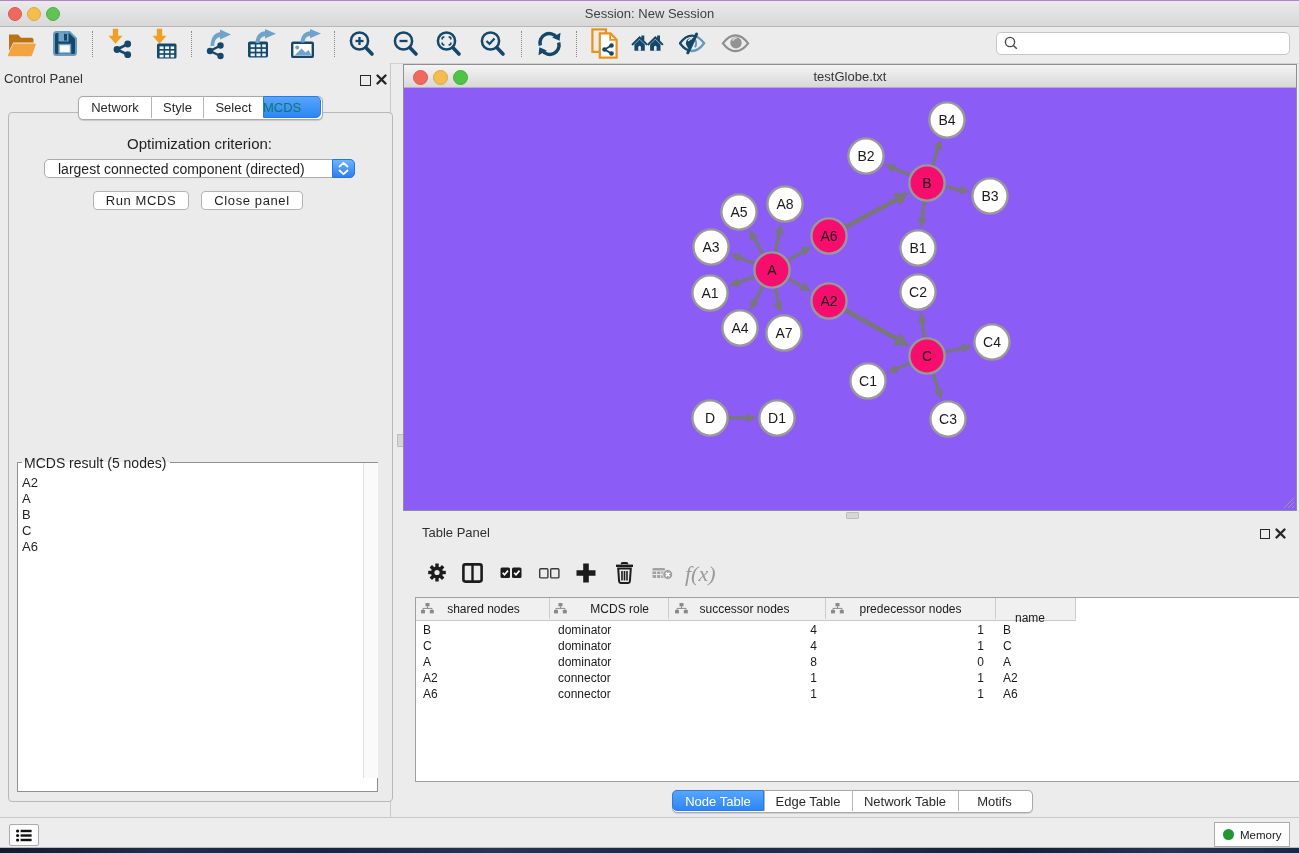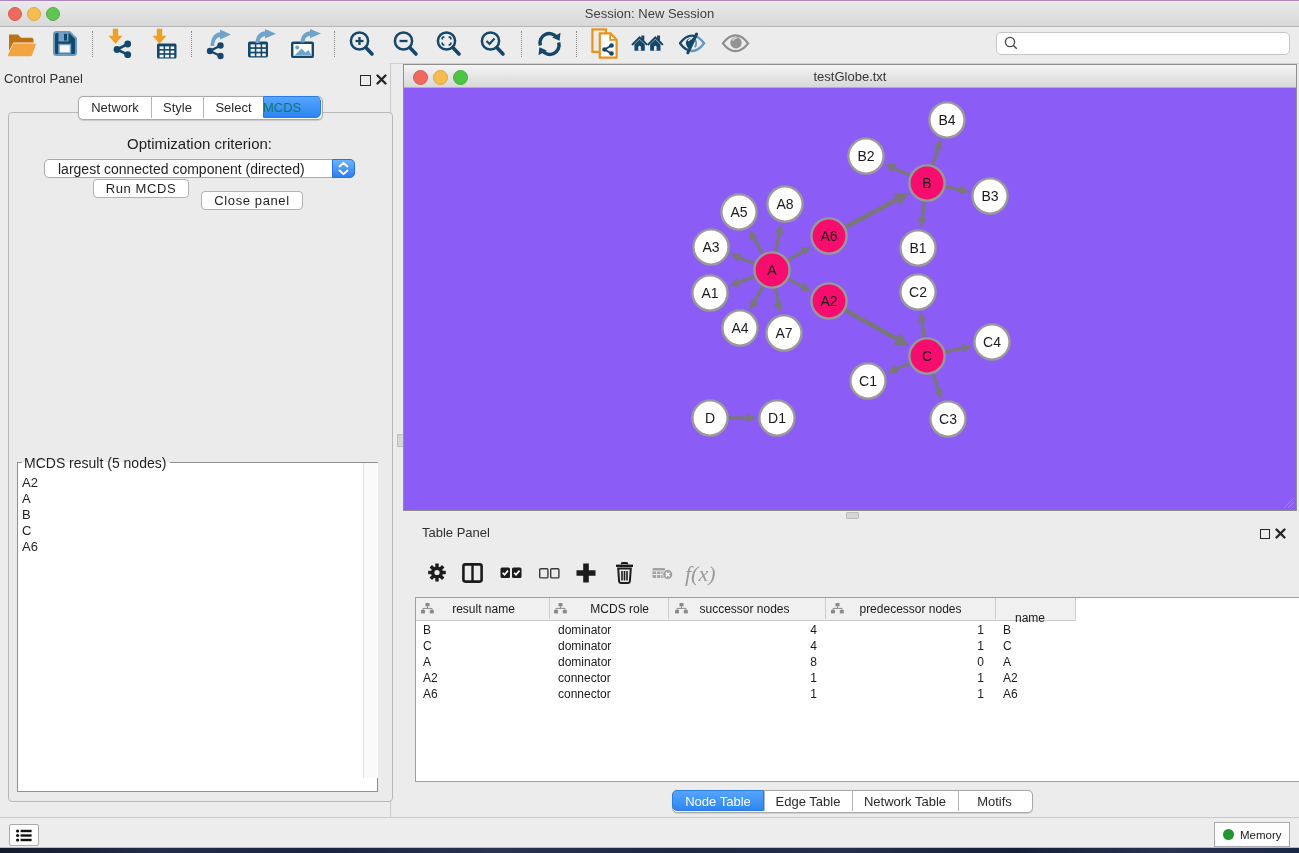--- a/index.html
+++ b/index.html
@@ -214,21 +214,21 @@
   <div class="abs" style="left:44px;top:96px;width:311px;height:19px;background:#fff;border:1px solid #ababab;border-radius:5px;box-sizing:border-box;">
     <div class="abs" style="left:13px;top:1px;font-size:14px;color:#1f1f1f;">largest connected component (directed)</div>
     <div class="abs" style="right:-1px;top:-1px;width:23px;height:19px;background:linear-gradient(#6db3fd,#2e7ef1);border:1px solid #2a73dd;border-radius:0 5px 5px 0;box-sizing:border-box;">
       <svg width="11" height="13" viewBox="0 0 11 13" style="position:absolute;left:5px;top:2px;">
           <path d="M1.5,4.5 L5.5,0.8 L9.5,4.5" fill="none" stroke="#fff" stroke-width="1.8" stroke-linecap="round" stroke-linejoin="round"></path>
           <path d="M1.5,8.5 L5.5,12.2 L9.5,8.5" fill="none" stroke="#fff" stroke-width="1.8" stroke-linecap="round" stroke-linejoin="round"></path>
         </svg>
     </div>
   </div>
   <div class="abs" style="left:8px;top:72px;width:383px;text-align:center;font-size:15px;color:#1f1f1f;">Optimization criterion:</div>
-  <div class="abs" style="left:93px;top:116px;width:96px;height:19px;background:#fff;border:1px solid #b2b2b2;border-radius:4px;box-sizing:border-box;text-align:center;font-size:13px;color:#1f1f1f;letter-spacing:0.6px;line-height:17px;">Run MCDS</div>
+  <div class="abs" style="left:93px;top:128px;width:96px;height:19px;background:#fff;border:1px solid #b2b2b2;border-radius:4px;box-sizing:border-box;text-align:center;font-size:13px;color:#1f1f1f;letter-spacing:0.6px;line-height:17px;">Run MCDS</div>
   <div class="abs" style="left:201px;top:128px;width:102px;height:19px;background:#fff;border:1px solid #b2b2b2;border-radius:4px;box-sizing:border-box;text-align:center;font-size:13px;color:#1f1f1f;letter-spacing:0.6px;line-height:17px;">Close panel</div>
 
   <div class="abs" style="left:17px;top:399px;width:361px;height:330px;background:#fff;border:1px solid #8f8f8f;border-top:none;box-sizing:border-box;"></div>
   <div class="abs" style="left:17px;top:399px;width:5px;height:1px;background:#8f8f8f;"></div>
   <div class="abs" style="left:170px;top:399px;width:208px;height:1px;background:#8f8f8f;"></div>
   <div class="abs" style="left:24px;top:392px;font-size:14px;color:#1f1f1f;text-align:right;">MCDS result (5 nodes)</div>
   <div class="abs" style="left:363px;top:400px;width:14px;height:315px;background:#fafafa;border-left:1px solid #e0e0e0;"></div>
   <div class="abs" style="left:22px;top:412px;font-size:13px;color:#1f1f1f;line-height:16px;">A2<br>A<br>B<br>C<br>A6</div>
 </div>
 
@@ -428,21 +428,21 @@
         <path d="M6.5,3.4 v2 M2,7 v-1.6 h9 V7" fill="none" stroke="#8a8a8a" stroke-width="1"></path>
       </svg>
     <svg class="abs" style="left:416px;top:6px;" width="13" height="11" viewBox="0 0 13 11">
         <g fill="#8a8a8a">
           <rect x="4.5" y="0" width="4" height="3.4"></rect>
           <rect x="0" y="7" width="4" height="3.4"></rect>
           <rect x="8.8" y="7" width="4" height="3.4"></rect>
         </g>
         <path d="M6.5,3.4 v2 M2,7 v-1.6 h9 V7" fill="none" stroke="#8a8a8a" stroke-width="1"></path>
       </svg>
-    <div class="abs" style="left:26px;top:5px;width:85px;text-align:center;">result name</div>
+    <div class="abs" style="left:26px;top:5px;width:85px;text-align:center;">shared nodes</div>
     <div class="abs" style="left:160px;top:5px;width:74px;text-align:right;">MCDS role</div>
     <div class="abs" style="left:280px;top:5px;width:99px;text-align:center;">successor nodes</div>
     <div class="abs" style="left:438px;top:5px;width:115px;text-align:center;">predecessor nodes</div>
     <div class="abs" style="left:600px;top:14px;width:61px;text-align:left;">name</div>
     <div class="abs" style="left:8px;top:25px;line-height:16px;">B<br>C<br>A<br>A2<br>A6</div>
     <div class="abs" style="left:143px;top:25px;line-height:16px;">dominator<br>dominator<br>dominator<br>connector<br>connector</div>
     <div class="abs" style="left:302px;top:25px;width:100px;line-height:16px;text-align:right;">4<br>4<br>8<br>1<br>1</div>
     <div class="abs" style="left:469px;top:25px;width:100px;line-height:16px;text-align:right;">1<br>1<br>0<br>1<br>1</div>
     <div class="abs" style="left:588px;top:25px;line-height:16px;">B<br>C<br>A<br>A2<br>A6</div>
   </div>

